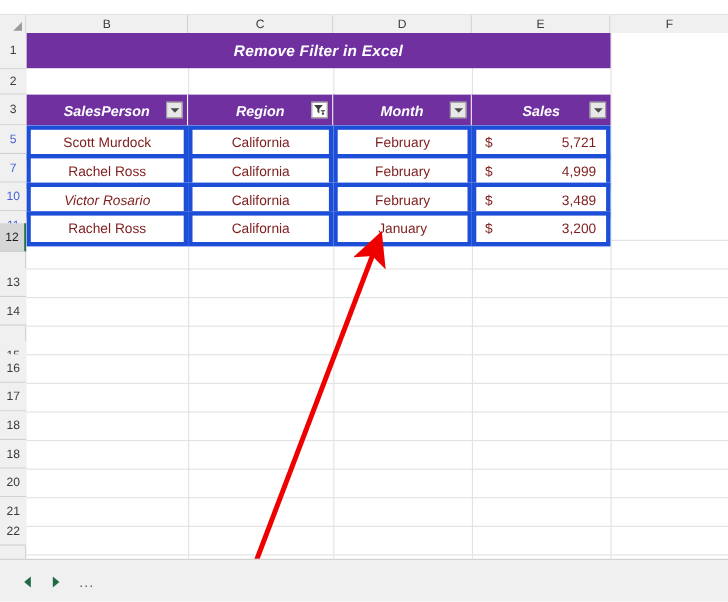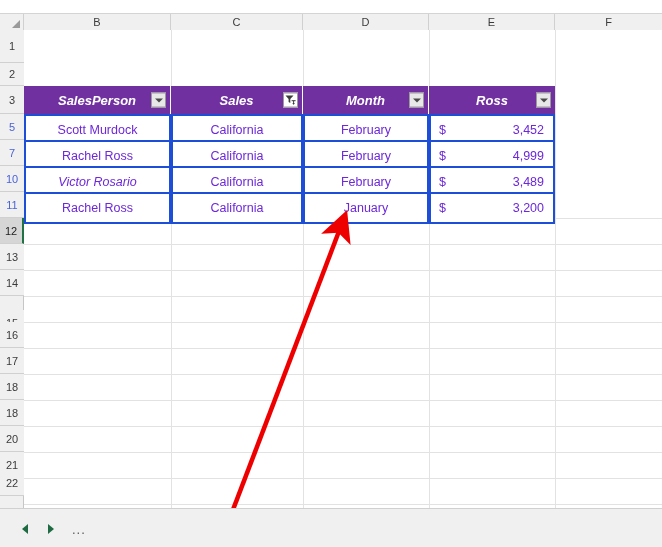--- a/index.html
+++ b/index.html
@@ -143,23 +143,23 @@
     border-right: 4px solid transparent;
     border-top: 4px solid #4a4a4a;
   }
   .filterbtn.active { background: #ffffff; }
   .filterbtn.active svg { display: block; }
 
   .datarow { position: absolute; left: 0; height: 26px; }
   .dcell {
     position: absolute; top: 0; height: 32px;
     background: #ffffff;
-    border: 2px solid #1d4ed8;
+    border: 4px solid #1d4ed8;
     font-size: 12.5px;
-    color: #6d28d9;
+    color: #7f1d1d;
     display: flex;
     align-items: center;
     justify-content: center;
   }
   .dcell.money {
     justify-content: space-between;
     padding: 0 9px 0 8px;
   }
   .dcell .cur { font-size: 12.5px; }
   .dcell .amt { font-size: 12.5px; }
@@ -222,21 +222,21 @@
   </div>
 
   <div class="rowheader">
     <div class="rowcell" style="top:0px;height:33px;line-height:33px;">1</div>
     <div class="rowcell" style="top:33px;height:23px;line-height:23px;">2</div>
     <div class="rowcell" style="top:56px;height:28px;line-height:28px;">3</div>
     <div class="rowcell filtered" style="top:84px;height:26px;line-height:26px;">5</div>
     <div class="rowcell filtered" style="top:110px;height:26px;line-height:26px;">7</div>
     <div class="rowcell filtered" style="top:136px;height:26px;line-height:26px;">10</div>
     <div class="rowcell filtered" style="top:162px;height:26px;line-height:26px;">11</div>
-    <div class="rowcell sel" style="top:188px;height:26px;line-height:26px;">12</div>
+    <div class="rowcell sel" style="top:173px;height:26px;line-height:26px;">12</div>
     <div class="rowcell" style="top:214px;height:26px;line-height:26px;">13</div>
     <div class="rowcell" style="top:240px;height:26px;line-height:26px;">14</div>
     <div class="rowcell" style="top:280px;height:26px;line-height:26px;">15</div>
     <div class="rowcell" style="top:292px;height:26px;line-height:26px;">16</div>
     <div class="rowcell" style="top:318px;height:26px;line-height:26px;">17</div>
     <div class="rowcell" style="top:344px;height:26px;line-height:26px;">18</div>
     <div class="rowcell" style="top:370px;height:26px;line-height:26px;">18</div>
     <div class="rowcell" style="top:396px;height:26px;line-height:26px;">20</div>
     <div class="rowcell" style="top:422px;height:26px;line-height:26px;">21</div>
     <div class="rowcell" style="top:440px;height:26px;line-height:26px;">22</div>
@@ -254,59 +254,60 @@
     <div class="gridline-h" style="top:266px;"></div>
     <div class="gridline-h" style="top:292px;"></div>
     <div class="gridline-h" style="top:318px;"></div>
     <div class="gridline-h" style="top:344px;"></div>
     <div class="gridline-h" style="top:370px;"></div>
     <div class="gridline-h" style="top:396px;"></div>
     <div class="gridline-h" style="top:422px;"></div>
     <div class="gridline-h" style="top:448px;"></div>
     <div class="gridline-h" style="top:474px;"></div>
 
+    <div class="title-cell">Remove Filter in Excel</div>
 
     <div class="hdrow">
       <div class="hcell" style="left:0px;width:147px;">
         <span class="htxt">SalesPerson</span>
         <span class="filterbtn">
           <span class="caret"></span>
         </span>
       </div>
       <div class="hcell" style="left:147px;width:132px;">
-        <span class="htxt">Sales</span>
+        <span class="htxt">Region</span>
         <span class="filterbtn active">
           <svg width="11" height="11" viewBox="0 0 11 11">
             <polygon points="0.5,1 8.5,1 5.3,4.6 5.3,8.6 3.6,7.4 3.6,4.6" fill="#3c3c3c"></polygon>
             <path d="M6.6,6.2 h4 M8.6,6.2 v3.6" stroke="#3c3c3c" stroke-width="1" fill="none"></path>
             <polygon points="7.3,8.4 9.9,8.4 8.6,10.2" fill="#3c3c3c"></polygon>
           </svg>
         </span>
       </div>
       <div class="hcell" style="left:279px;width:126px;">
         <span class="htxt">Month</span>
         <span class="filterbtn">
           <span class="caret"></span>
         </span>
       </div>
       <div class="hcell" style="left:405px;width:126px;border-right:none;">
-        <span class="htxt">Ross</span>
+        <span class="htxt">Sales</span>
         <span class="filterbtn">
           <span class="caret"></span>
         </span>
       </div>
     </div>
 
     <div class="datarow" style="top:84px;">
       <div class="dcell" style="left:0px;width:147px;">Scott Murdock</div>
       <div class="dcell" style="left:147px;width:132px;">California</div>
       <div class="dcell" style="left:279px;width:126px;">February</div>
       <div class="dcell money" style="left:405px;width:126px;">
         <span class="cur">$</span>
-        <span class="amt">3,452</span>
+        <span class="amt">5,721</span>
       </div>
     </div>
 
     <div class="datarow" style="top:110px;">
       <div class="dcell" style="left:0px;width:147px;">Rachel Ross</div>
       <div class="dcell" style="left:147px;width:132px;">California</div>
       <div class="dcell" style="left:279px;width:126px;">February</div>
       <div class="dcell money" style="left:405px;width:126px;">
         <span class="cur">$</span>
         <span class="amt">4,999</span>

